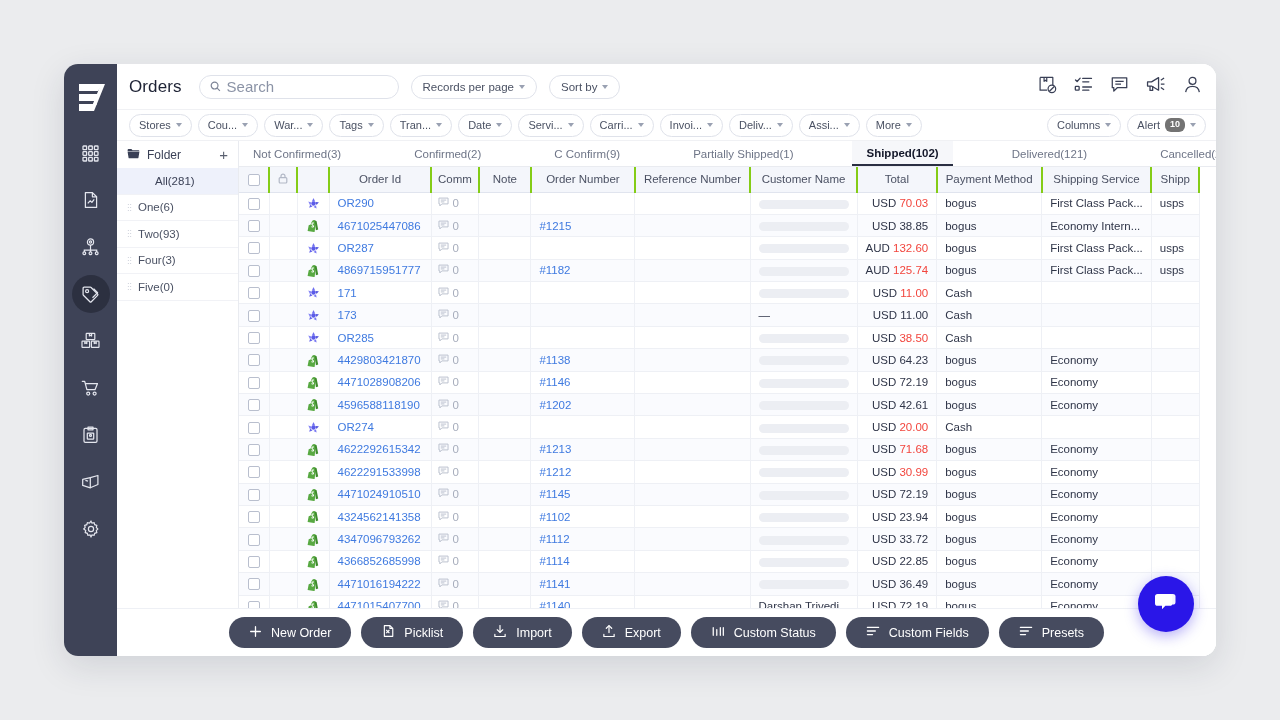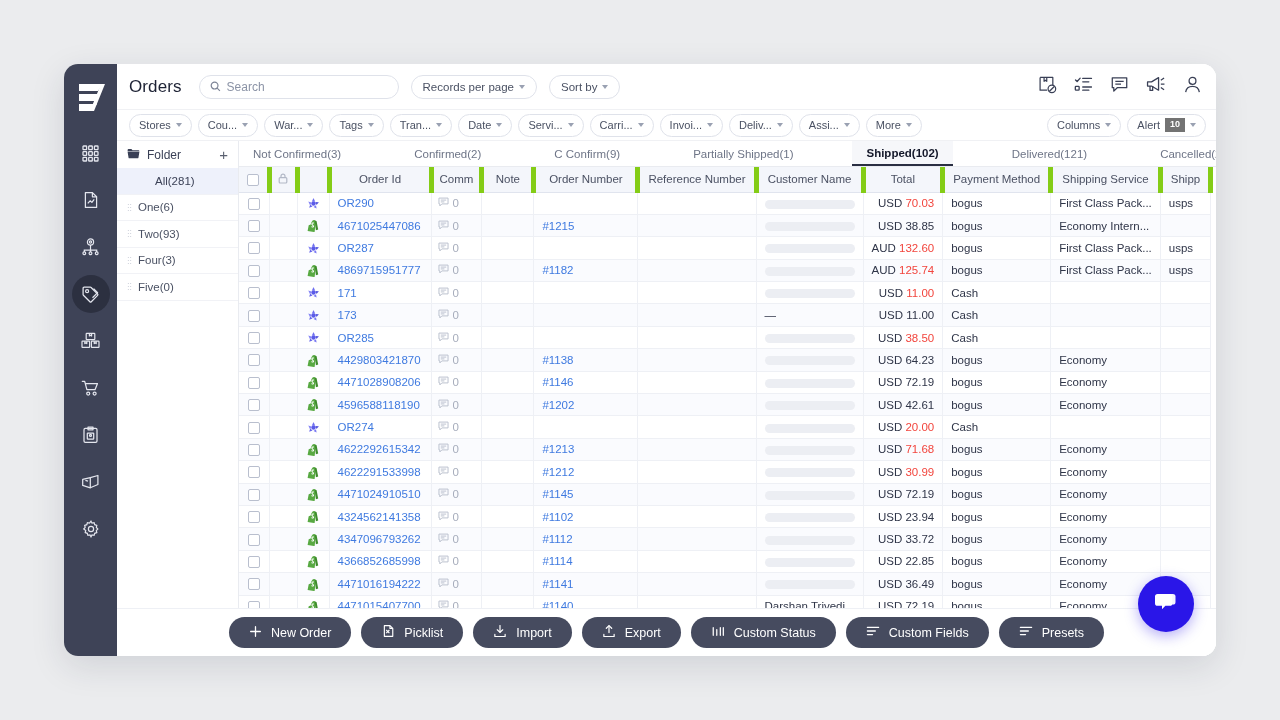--- a/index.html
+++ b/index.html
@@ -53,21 +53,21 @@
   }
   #page-title { font-size: 17px; color: #1d2234; font-weight: 400; letter-spacing: .1px; }
   #search-wrap {
     margin-left: 17px;
     width: 200px; height: 24px;
     border: 1px solid #dfe2ea; border-radius: 13px;
     display: flex; align-items: center; gap: 6px;
     padding: 0 10px;
   }
   #search-wrap input {
-    border: 0; outline: 0; font-size: 12px; color: #333a4d;
+    border: 0; outline: 0; font-size: 15px; color: #333a4d;
     font-family: inherit; width: 100%; background: transparent;
   }
   #search-wrap input::placeholder { color: #8b93a6; }
 
   .pill {
     height: 23px; border: 1px solid #dfe2ea; border-radius: 12px;
     display: inline-flex; align-items: center; gap: 5px;
     padding: 0 9px; font-size: 11px; color: #4a5163; white-space: nowrap;
     background: #fff;
   }
@@ -82,21 +82,21 @@
     height: 31px; flex: 0 0 31px;
     display: flex; align-items: center;
     padding: 0 10px 0 0;
     border-bottom: 1px solid #f0f1f4;
     background: #fff;
   }
   #filter-left { display: flex; align-items: center; gap: 6px; padding-left: 12px; }
   #filter-right { margin-left: auto; display: flex; align-items: center; gap: 6px; }
   .alert-badge {
     background: #737373; color: #fff; font-size: 9px; font-weight: bold;
-    border-radius: 0; padding: 1px 5px; line-height: 1.3;
+    border-radius: 6px; padding: 1px 5px; line-height: 1.3;
   }
 
   
   #body-split { flex: 1; display: flex; min-height: 0; }
 
   
   #folders { width: 122px; flex: 0 0 122px; border-right: 1px solid #e9ebf0; background: #fff; }
   #folder-head {
     height: 27px; display: flex; align-items: center; gap: 7px;
     padding: 0 10px; font-size: 12px; color: #3a4056;
@@ -124,21 +124,21 @@
     display: flex; align-items: center; padding: 0 14px;
     font-size: 11.5px; color: #6e7587; white-space: nowrap;
   }
   .tab.active { color: #14182a; font-weight: bold; background: #f6f7fa; border-bottom: 2px solid #2a2f42; }
 
   
   #grid-scroll { flex: 1; overflow: hidden; position: relative; }
   table.grid { border-collapse: collapse; table-layout: fixed; font-size: 11.5px; }
   table.grid th {
     background: #f4f6fb; color: #4b5163; font-weight: normal;
-    height: 25px; border-right: 5px solid #84cc16; border-bottom: 1px solid #e0e4ee;
+    height: 25px; border-right: 2px solid #84cc16; border-bottom: 1px solid #e0e4ee;
     padding: 0 8px; white-space: nowrap; overflow: hidden; text-overflow: ellipsis;
   }
   table.grid td {
     height: 22.4px; border-right: 1px solid #eef0f5; border-bottom: 1px solid #eef0f5;
     padding: 0 8px; color: #2f3548; white-space: nowrap; overflow: hidden; text-overflow: ellipsis;
   }
   tr.alt td { background: #fafbfe; }
   .c-check { width: 30px; text-align: center; padding: 0 !important; }
   .c-lock  { width: 28px; text-align: center; padding: 0 !important; }
   .c-store { width: 32px; text-align: center; padding: 0 !important; }

